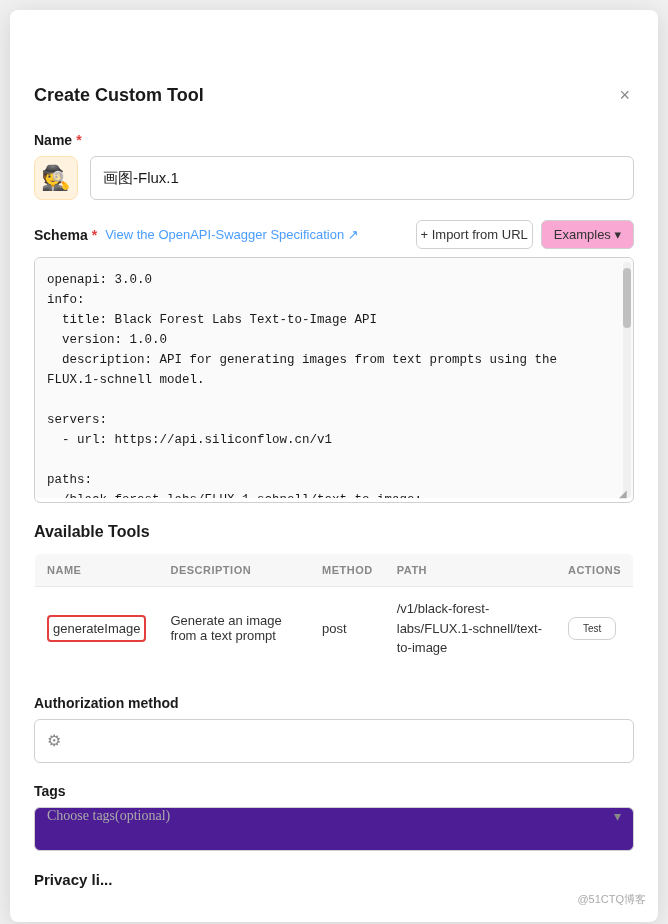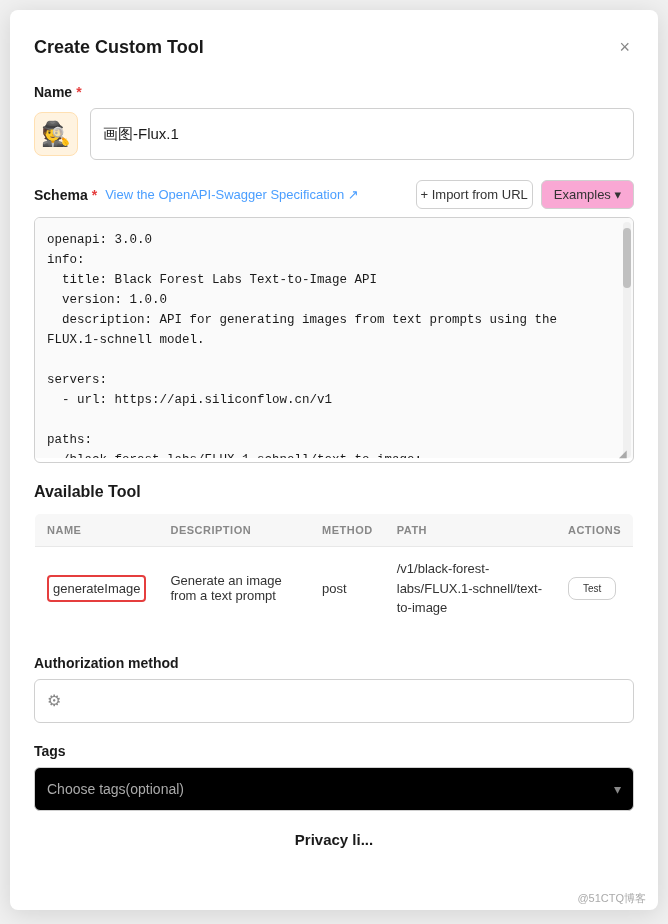--- a/index.html
+++ b/index.html
@@ -19,20 +19,21 @@
       min-height: 900px;
       padding: 24px 24px 30px 24px;
       position: relative;
       box-shadow: 0 4px 24px rgba(0,0,0,0.12);
     }
     .modal-header {
       display: flex;
       align-items: center;
       justify-content: space-between;
       margin-bottom: 24px;
+      margin-top: 48px;
     }
     .modal-title {
       font-size: 18px;
       font-weight: 600;
       color: #1a1a1a;
     }
     .close-btn {
       background: none;
       border: none;
       cursor: pointer;
@@ -66,21 +67,21 @@
       border-radius: 8px;
       display: flex;
       align-items: center;
       justify-content: center;
       font-size: 24px;
       flex-shrink: 0;
       border: 1px solid #ffe0b2;
     }
     .name-input {
       flex: 1;
-      height: 52px;
+      height: 44px;
       border: 1.5px solid #d0d0d0;
       border-radius: 6px;
       padding: 0 12px;
       font-size: 15px;
       color: #1a1a1a;
       outline: none;
     }
     .schema-header {
       display: flex;
       align-items: center;
@@ -254,46 +255,46 @@
       color: #888;
       font-size: 16px;
     }
     .tags-section {
       margin-bottom: 20px;
     }
     .tags-select-wrapper {
       position: relative;
       border: 1.5px solid #d0d0d0;
       border-radius: 6px;
-      background: #000000;
-      display: flex;
-      align-items: center;
+      background: #4c1d95;
+      display: flex;
+      align-items: flex-start;
       padding: 0 12px;
       height: 44px;
       cursor: pointer;
+      font-family: Liberation Serif, serif;
     }
     .tags-placeholder {
       flex: 1;
       font-size: 14px;
       color: #aaa;
     }
     .chevron-icon {
       color: #888;
       font-size: 14px;
     }
     .privacy-section-title {
       font-size: 15px;
       font-weight: 600;
       color: #1a1a1a;
       margin-bottom: 4px;
-      text-align: center;
     }
     .watermark {
       position: absolute;
-      bottom: 4px;
+      bottom: 15px;
       right: 12px;
       font-size: 11px;
       color: #aaa;
     }
   </style>
 </head>
 <body>
 
 <div class="modal">
 
@@ -342,21 +343,21 @@
     post:
       summary: Generate an image from a text prompt
       operationId: generateImage
       tags:</textarea>
     <div class="scrollbar-track">
       <div class="scrollbar-thumb"></div>
     </div>
     <div class="resize-handle">◢</div>
   </div>
 
-  <div class="available-tools-title">Available Tool</div>
+  <div class="available-tools-title">Available Tools</div>
   <table class="tools-table">
     <thead>
       <tr>
         <th>NAME</th>
         <th>DESCRIPTION</th>
         <th>METHOD</th>
         <th>PATH</th>
         <th>ACTIONS</th>
       </tr>
     </thead>

